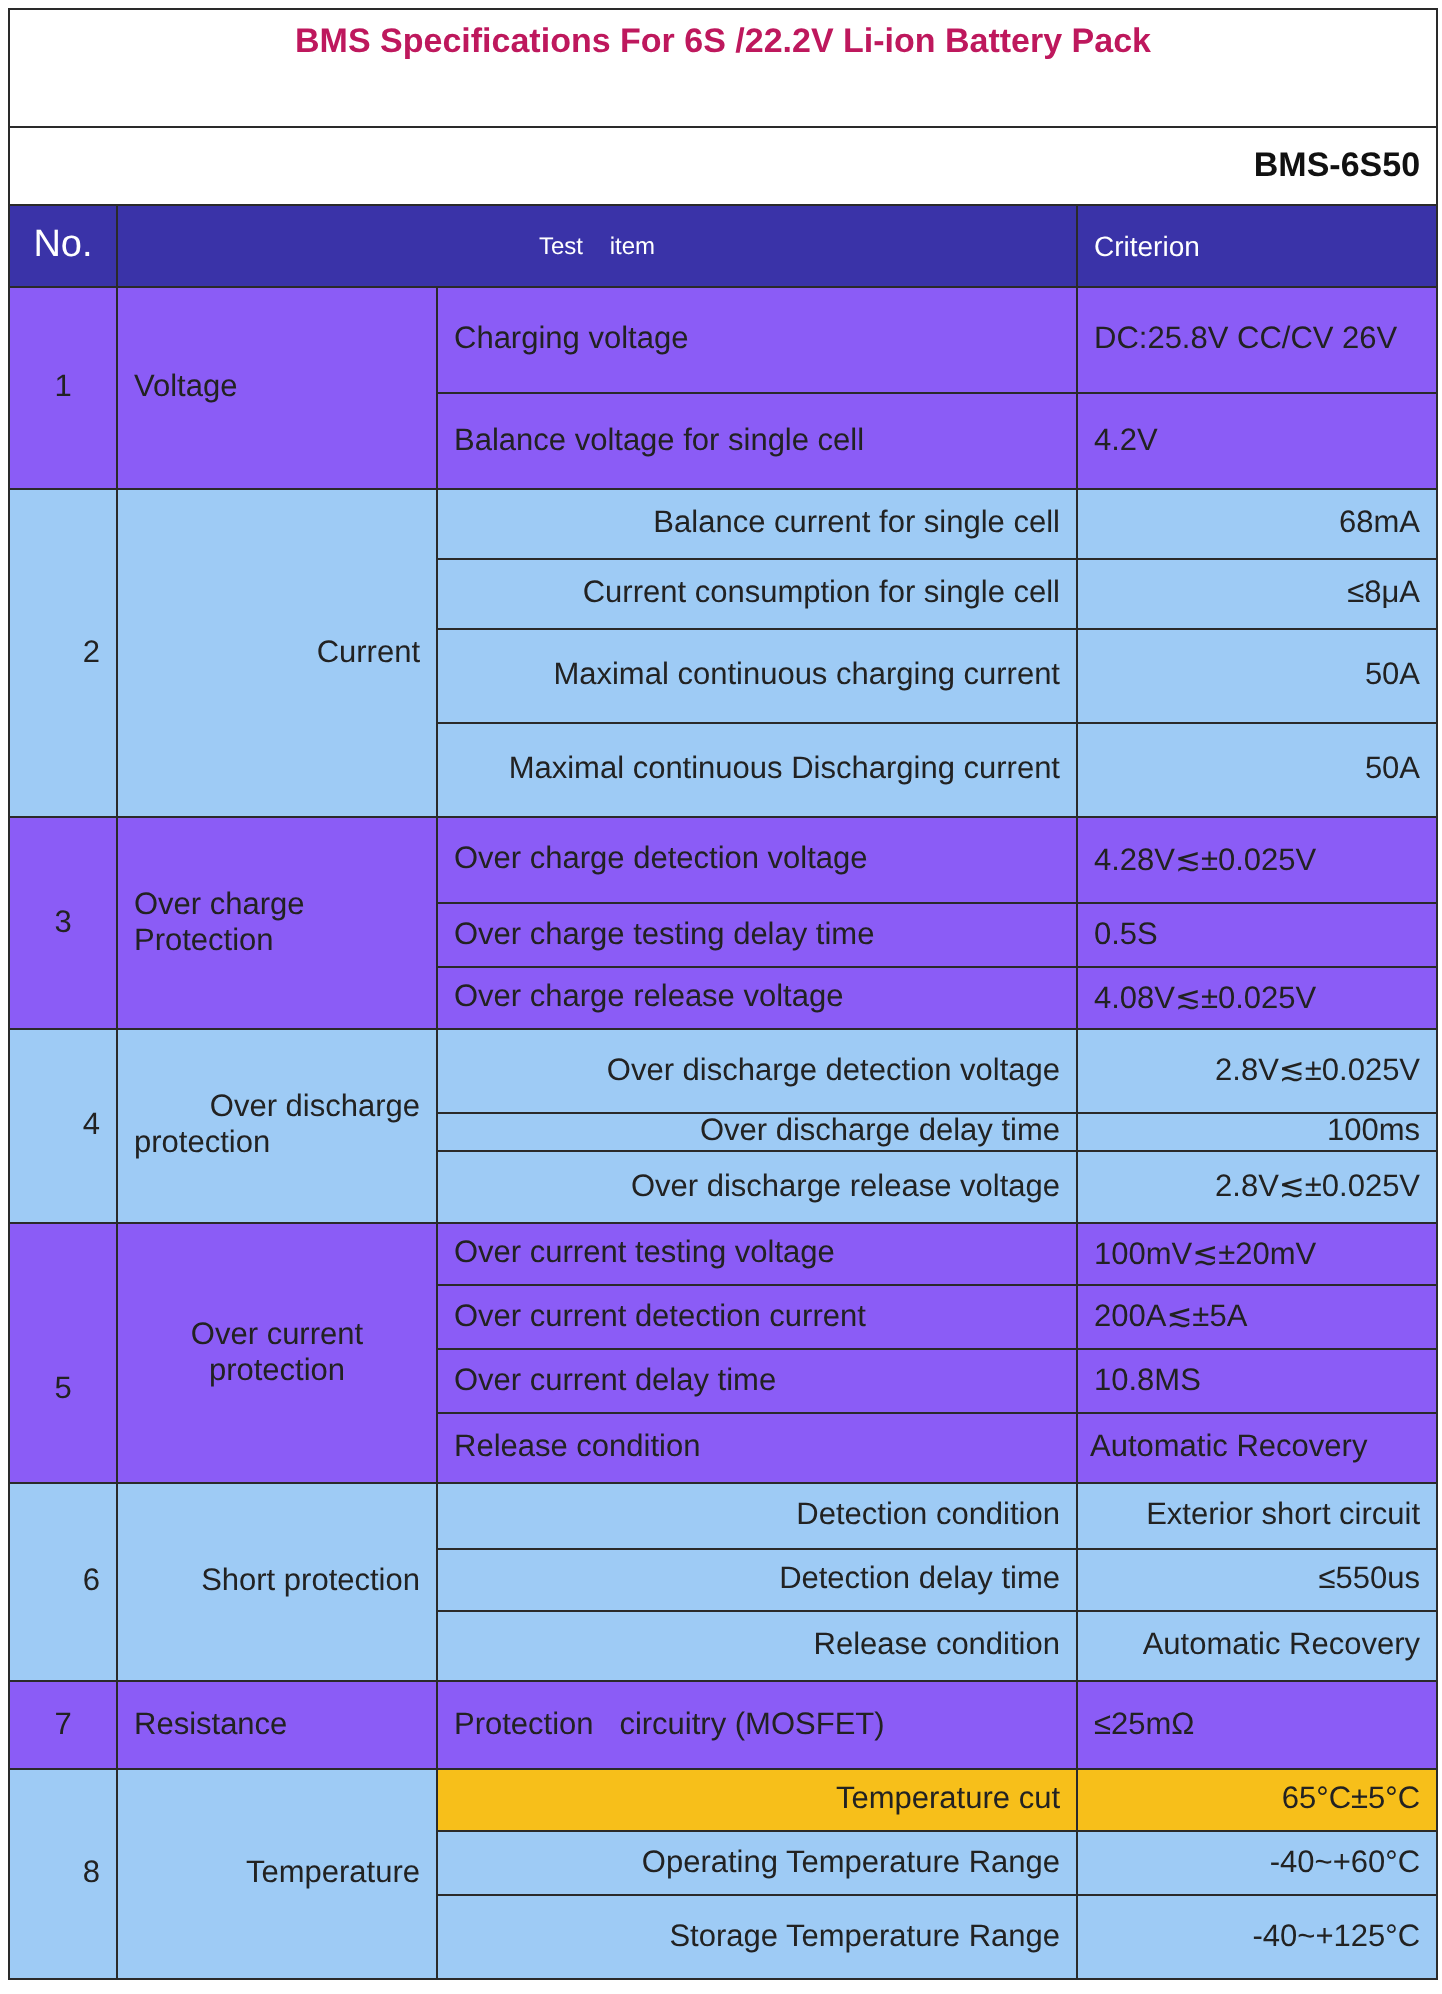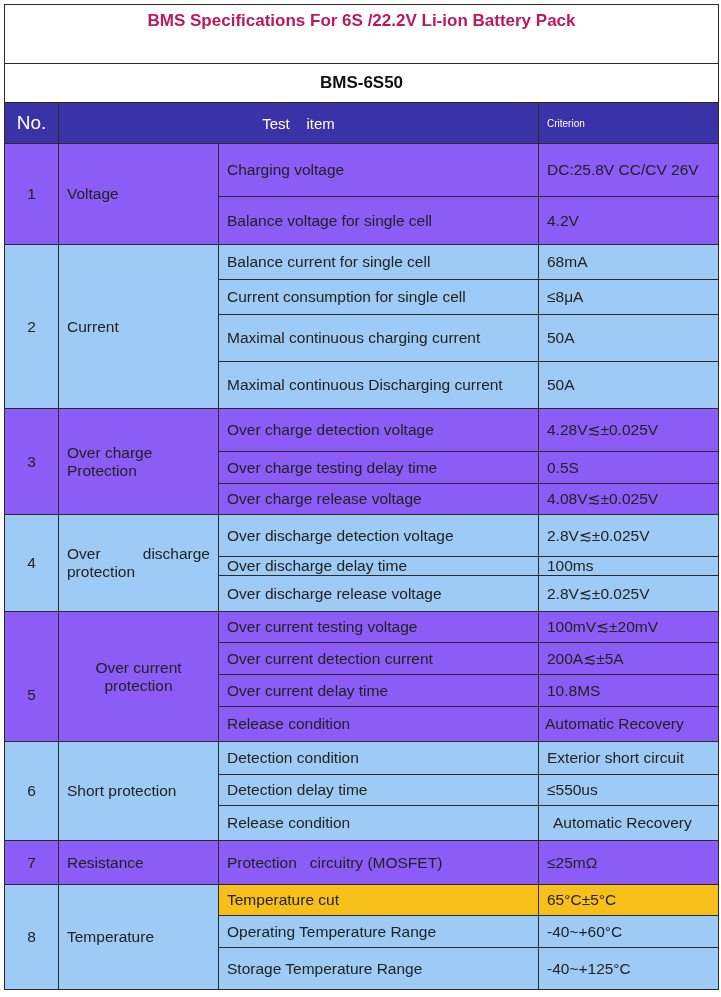--- a/index.html
+++ b/index.html
@@ -1,28 +1,28 @@
 <!DOCTYPE html>
 <html><head>
 <meta charset="utf-8">
 <style>
   html, body { margin:0; padding:0; background:#ffffff; }
   body { width:721px; height:997px; overflow:hidden; font-family:"Liberation Sans", sans-serif; color:#222; }
   .frame { position:absolute; left:4px; top:4px; width:714px; }
   table { border-collapse:collapse; width:714px; table-layout:fixed; }
   td { border:1.5px solid #2a2a2a; padding:0 8px; font-size:15.5px; vertical-align:middle; }
   .title td { height:52px; text-align:center; font-weight:bold; font-size:17px; color:#be185d; vertical-align:top; padding-top:6px; }
-  .model td { height:38px; text-align:center; font-weight:bold; font-size:17px; color:#111; }
+  .model td { height:38px; text-align:right; font-weight:bold; font-size:17px; color:#111; }
   .hdr td { height:40px; background:#3a33a8; color:#ffffff; font-weight:normal; }
   .hdr .no { font-size:19px; text-align:center; }
-  .hdr .item { text-align:center; font-size:15px; }
-  .hdr .crit { font-size:10px; }
+  .hdr .item { text-align:center; font-size:12px; }
+  .hdr .crit { font-size:14px; }
   .num { text-align:center; }
   .white td { background:#8b5cf6; }
-  .blue td { background:#9ecbf5; }
+  .blue td { background:#9ecbf5;text-align:right; }
   td.hl { background:#f7bf1a !important; }
   .center { text-align:center;margin-left:28px; }
   .justify { text-align:justify; text-align-last:justify;margin-top:44px; }
 </style>
 </head>
 <body>
 
 <div class="frame">
 <table>
   <colgroup>

